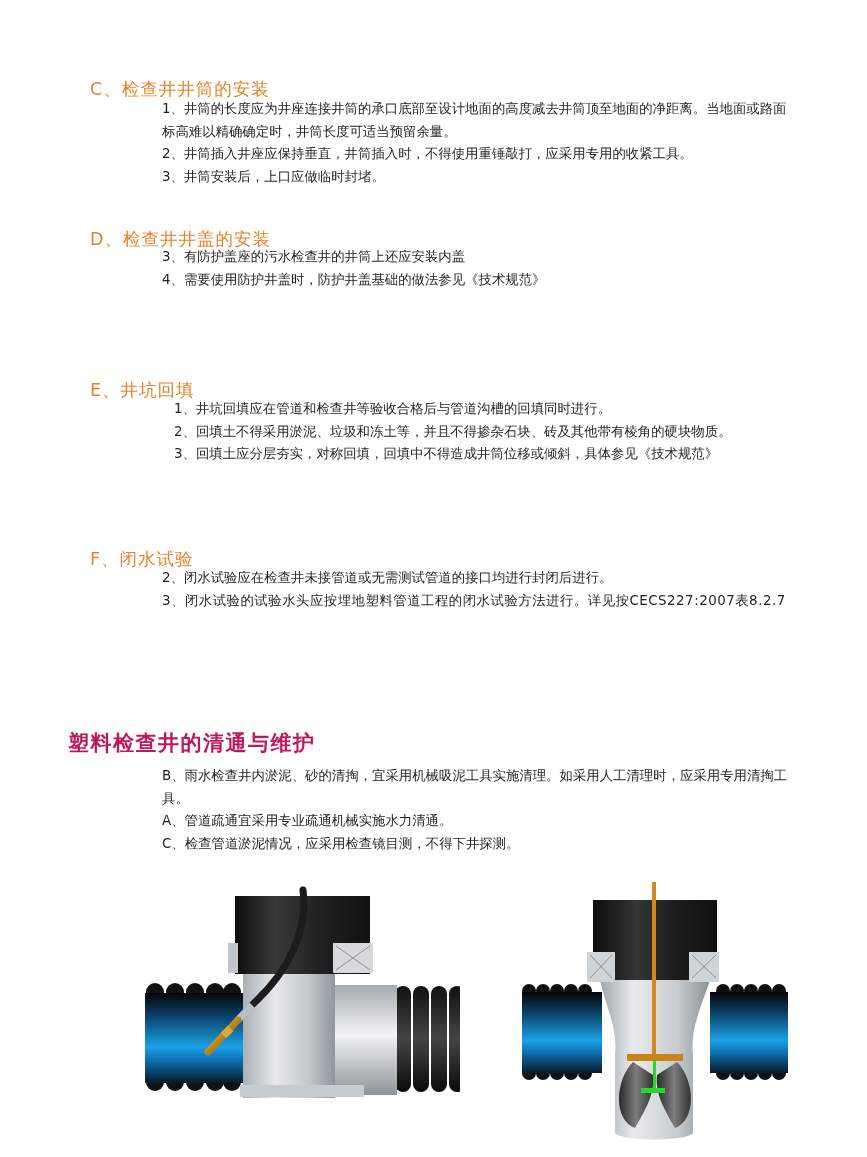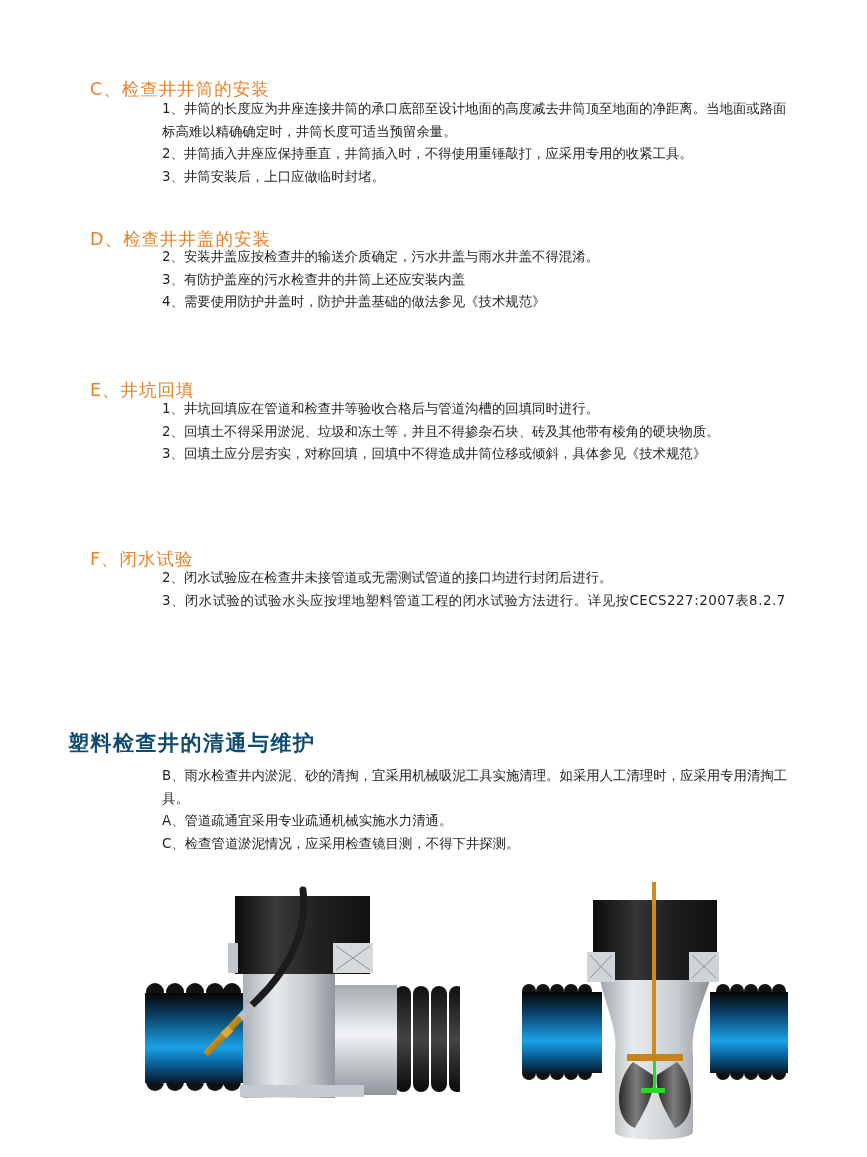--- a/index.html
+++ b/index.html
@@ -8,21 +8,21 @@
     font-family: "DejaVu Sans", "Liberation Sans", sans-serif;
     color: #231f20;
   }
   .h2 {
     position: absolute; left: 82px;
     font-size: 17.5px; font-weight: normal; color: #e8822a;
     letter-spacing: 1px; line-height: 22px; margin: 8px;
   }
   .h1 {
     position: absolute; left: 68px;
-    font-size: 21px; font-weight: bold; color: #0c4a6e;
+    font-size: 21px; font-weight: bold; color: #be185d;
     letter-spacing: 1.5px; line-height: 28px; margin: 0;
   }
   .para {
     position: absolute; left: 162px; width: 630px;
     font-size: 13.4px; line-height: 22.5px; margin: 0;
     color: #231f20;
   }
   .para p { margin: 0; }
   .justify { text-align: justify; text-align-last: left; letter-spacing: 0.5px; }
   .figure { position: absolute; }
@@ -32,27 +32,26 @@
 
 <h2 class="h2" style="top:70px;">C、检查井井筒的安装</h2>
 <div class="para" style="top:98px;">
   <p style="text-indent:0; margin-left:-0px;">1、井筒的长度应为井座连接井筒的承口底部至设计地面的高度减去井筒顶至地面的净距离。当地面或路面标高难以精确确定时，井筒长度可适当预留余量。</p>
   <p>2、井筒插入井座应保持垂直，井筒插入时，不得使用重锤敲打，应采用专用的收紧工具。</p>
   <p>3、井筒安装后，上口应做临时封堵。</p>
 </div>
 
 <h2 class="h2" style="top:220px;">D、检查井井盖的安装</h2>
 <div class="para" style="top:246px;">
-  <p>2、安装井盖应按检查井的输送介质确定，污水井盖与雨水井盖不得混淆。</p>
   <p>3、有防护盖座的污水检查井的井筒上还应安装内盖</p>
   <p>4、需要使用防护井盖时，防护井盖基础的做法参见《技术规范》</p>
 </div>
 
 <h2 class="h2" style="top:371px;">E、井坑回填</h2>
-<div class="para" style="top:398px;">
+<div class="para" style="top:398px;margin-left:12px;">
   <p>1、井坑回填应在管道和检查井等验收合格后与管道沟槽的回填同时进行。</p>
   <p>2、回填土不得采用淤泥、垃圾和冻土等，并且不得掺杂石块、砖及其他带有棱角的硬块物质。</p>
   <p>3、回填土应分层夯实，对称回填，回填中不得造成井筒位移或倾斜，具体参见《技术规范》</p>
 </div>
 
 <h2 class="h2" style="top:540px;">F、闭水试验</h2>
 <div class="para" style="top:567px;">
   <p>2、闭水试验应在检查井未接管道或无需测试管道的接口均进行封闭后进行。</p>
   <p class="justify">3、闭水试验的试验水头应按埋地塑料管道工程的闭水试验方法进行。详见按CECS227:2007表8.2.7</p>
 </div>

